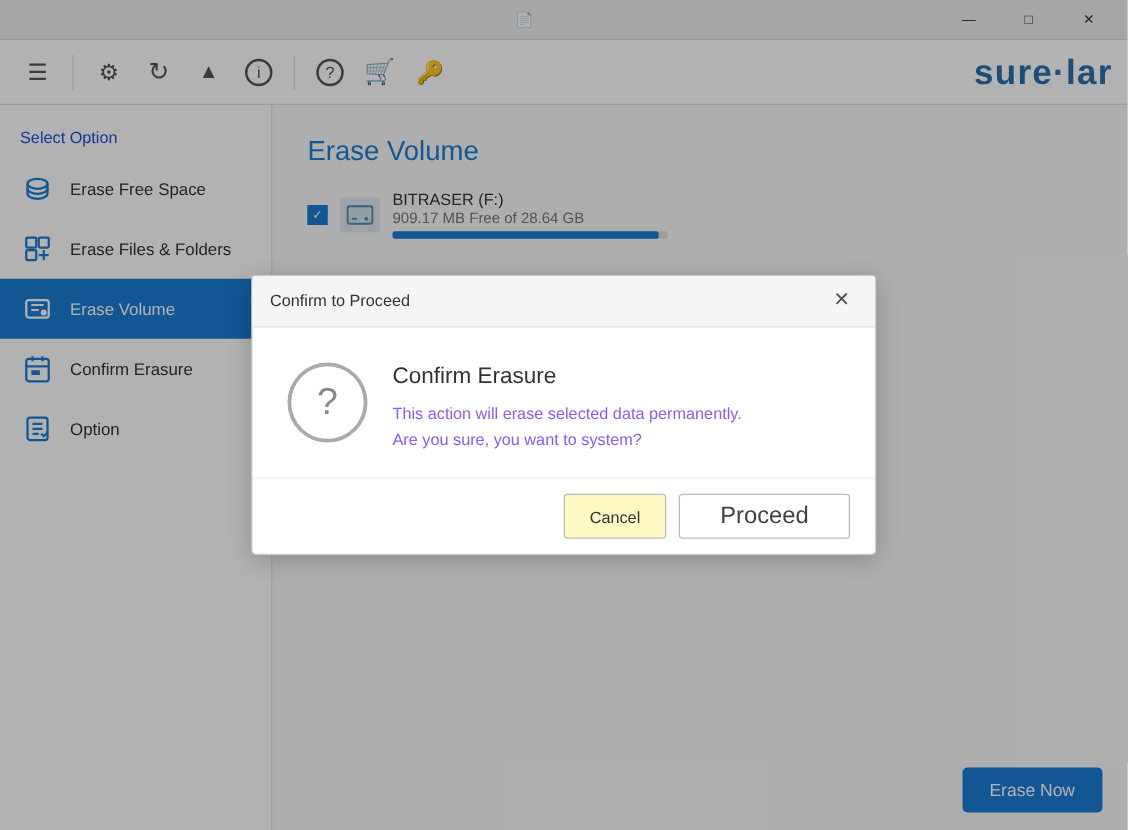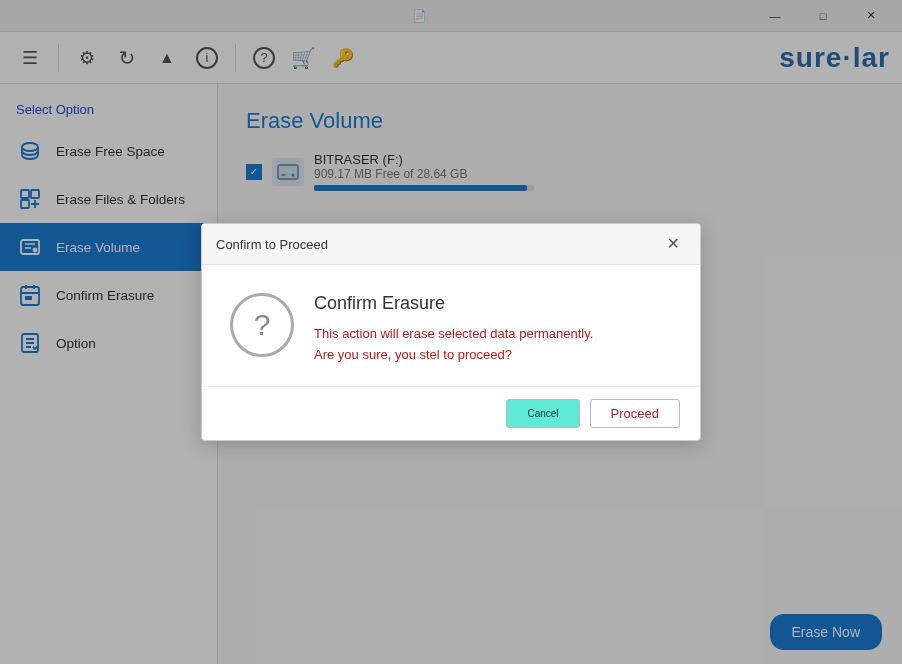--- a/index.html
+++ b/index.html
@@ -156,21 +156,21 @@
       display: flex;
       justify-content: flex-end;
     }
     .erase-now-btn {
       background: #1a7cd4;
       color: white;
       border: none;
       padding: 10px 22px;
       font-size: 14px;
       cursor: pointer;
-      border-radius: 14px;
+      border-radius: 4px;
     }
 
     
     .modal-overlay {
       position: absolute;
       top: 0; left: 0; right: 0; bottom: 0;
       background: rgba(0,0,0,0.3);
       display: flex;
       align-items: center;
       justify-content: center;
@@ -222,47 +222,47 @@
     }
     .modal-content-text { flex: 1; }
     .modal-content-title {
       font-size: 18px;
       color: #333;
       margin-bottom: 10px;
       font-weight: 400;
     }
     .modal-content-desc {
       font-size: 13px;
-      color: #b91c1c;
+      color: #8b5cf6;
       line-height: 1.6;
     }
     .modal-footer {
       padding: 12px 20px;
       display: flex;
       justify-content: flex-end;
       gap: 10px;
       border-top: 1px solid #f0f0f0;
     }
     .btn-cancel {
-      background: #5eead4;
-      border: 1px solid #bbb;
-      padding: 6px 20px;
-      font-size: 10px;
-      cursor: pointer;
-      border-radius: 3px;
-      color: #333;
-    }
-    .btn-proceed {
-      background: white;
+      background: #fef9c3;
       border: 1px solid #bbb;
       padding: 6px 20px;
       font-size: 13px;
       cursor: pointer;
       border-radius: 3px;
-      color: #b91c1c;
+      color: #333;
+    }
+    .btn-proceed {
+      background: white;
+      border: 1px solid #bbb;
+      padding: 6px 32px;
+      font-size: 19px;
+      cursor: pointer;
+      border-radius: 3px;
+      color: #404040;
     }
   </style>
 </head>
 <body>
 
 <div class="titlebar">
   <div style="width:80px"></div>
   <div class="titlebar-title">
     <span>📄</span>
   </div>
@@ -401,21 +401,21 @@
     <div class="modal-header">
       <span class="modal-title">Confirm to Proceed</span>
       <button class="modal-close">✕</button>
     </div>
     <div class="modal-body">
       <div class="modal-question-circle">?</div>
       <div class="modal-content-text">
         <div class="modal-content-title">Confirm Erasure</div>
         <div class="modal-content-desc">
           <span>This action will erase selected data permanently.</span><br>
-          <span>Are you sure, you stel to proceed?</span>
+          <span>Are you sure, you want to system?</span>
         </div>
       </div>
     </div>
     <div class="modal-footer">
       <button class="btn-cancel">Cancel</button>
       <button class="btn-proceed">Proceed</button>
     </div>
   </div>
 </div>
 

